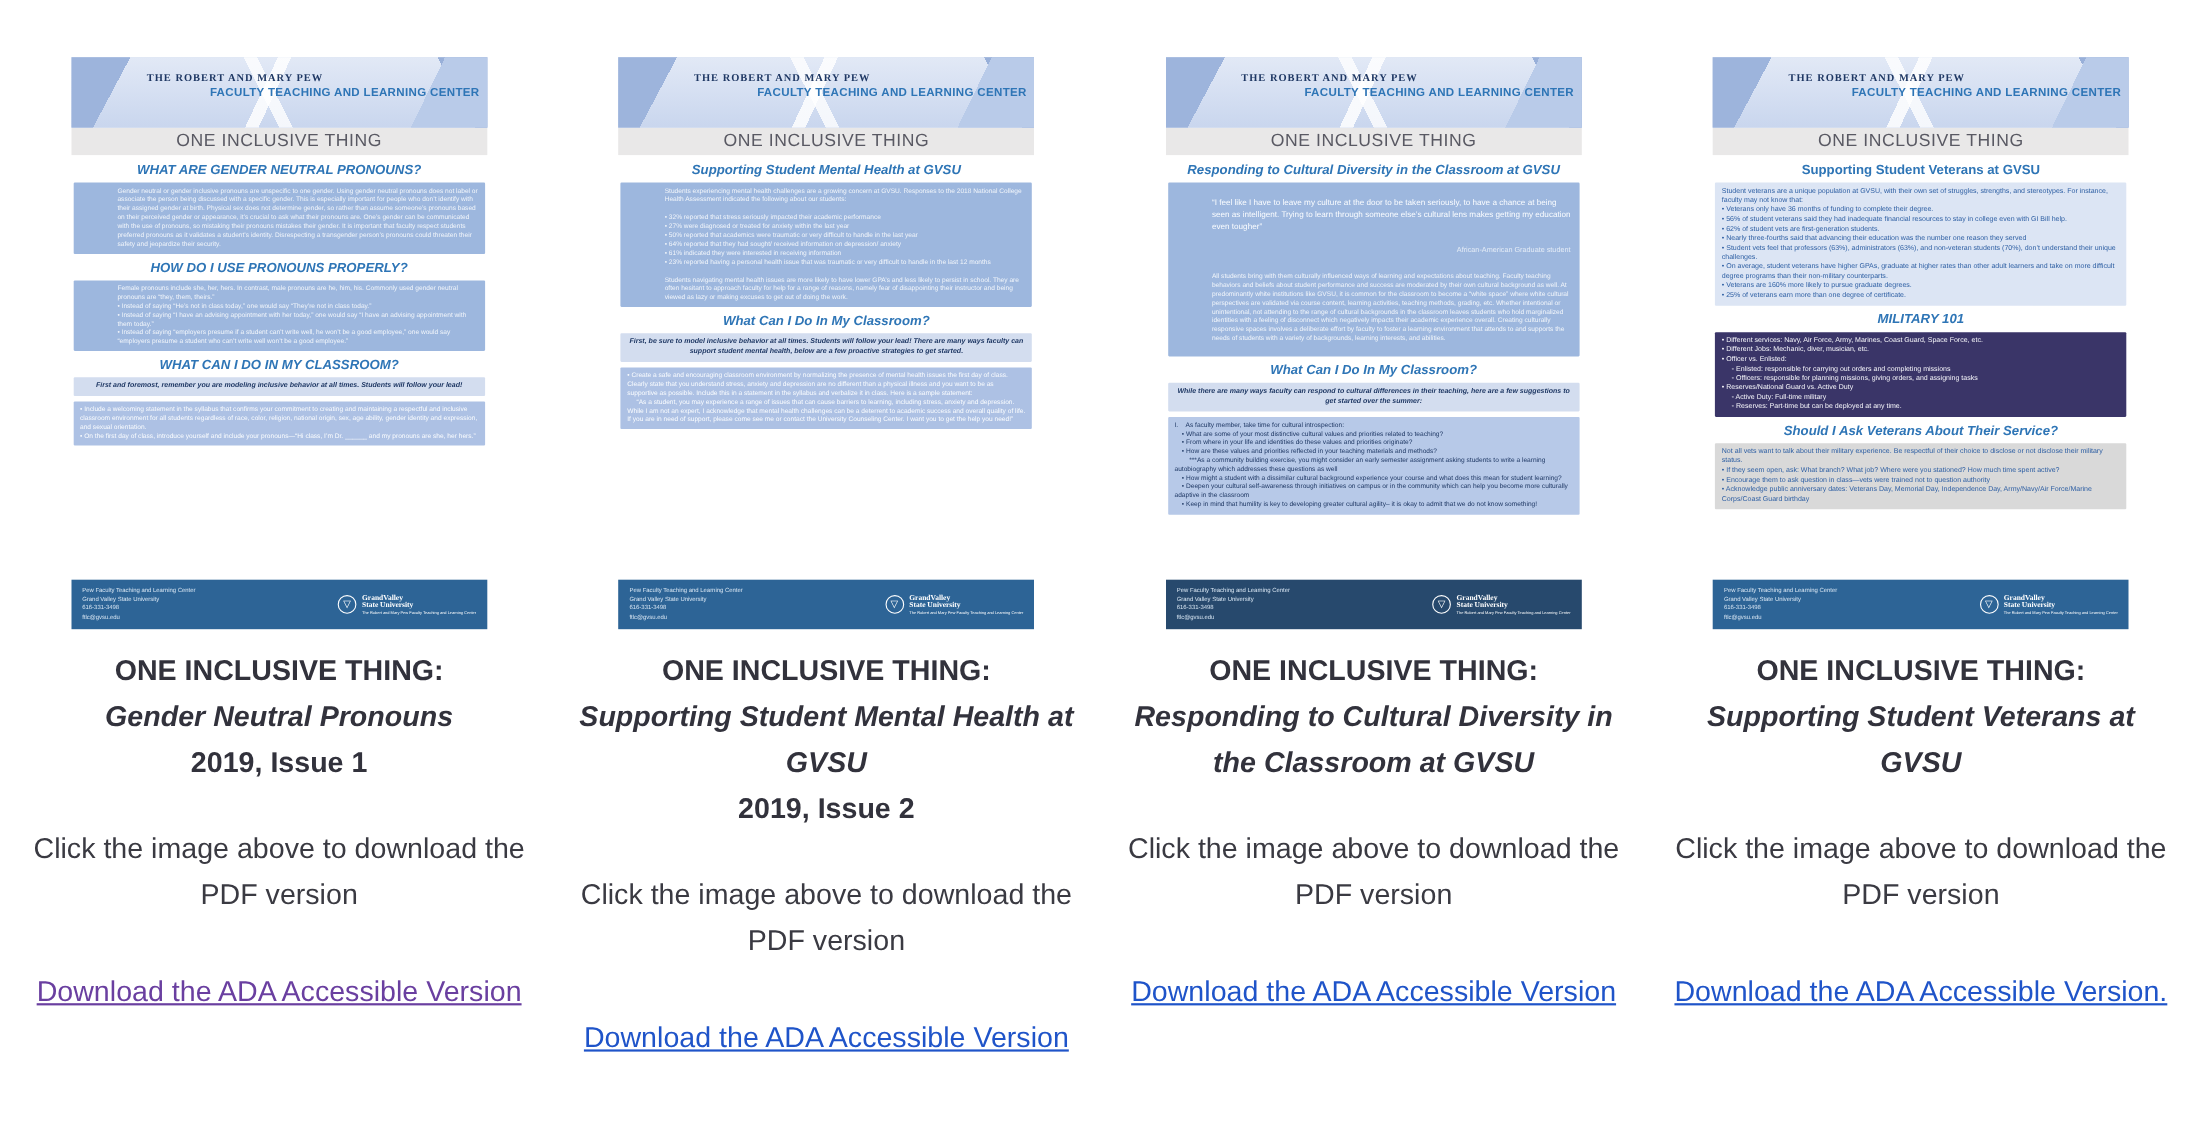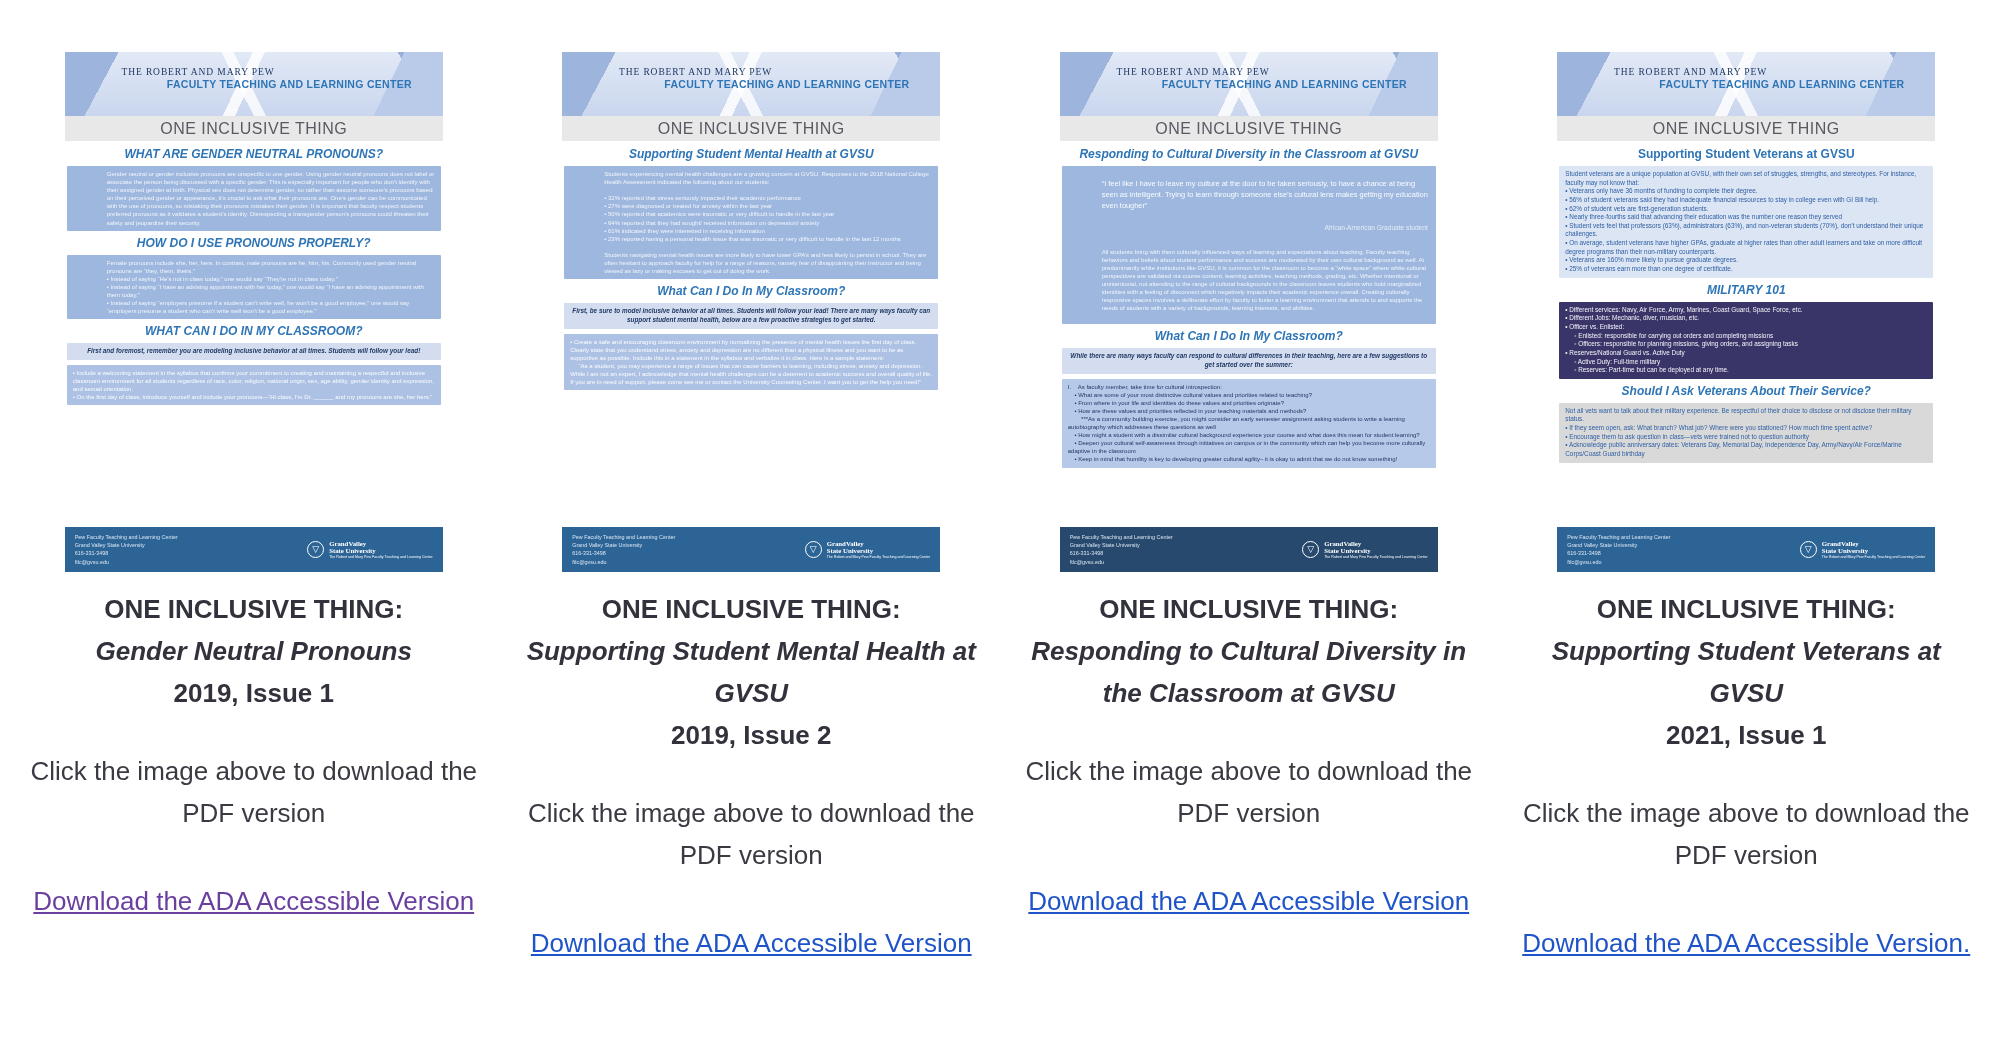--- a/index.html
+++ b/index.html
@@ -25,27 +25,28 @@
     background-color:#d3ddef;
     background-image:
       linear-gradient(115deg, transparent 46%, rgba(255,255,255,.85) 46%, rgba(255,255,255,.85) 49%, transparent 49%),
       linear-gradient(63deg, transparent 46%, rgba(255,255,255,.8) 46%, rgba(255,255,255,.8) 49%, transparent 49%),
       linear-gradient(118deg, #9db4dc 0 13%, rgba(157,180,220,0) 13%),
       linear-gradient(296deg, #b9cbe9 0 17%, rgba(185,203,233,0) 17%),
       linear-gradient(242deg, rgba(140,166,212,.85) 0 11%, rgba(140,166,212,0) 11%),
       linear-gradient(180deg, #e2e9f6, #c9d6ee);
   }
   .m1 {
-    font-family:"Liberation Serif", serif; font-weight:400;
+    font-family:"Liberation Serif", serif; font-weight:700;
     font-size:9.5px; letter-spacing:.9px; color:#1f3864;
     padding:15px 0 1px 15%;
+    margin-left:12px;
   }
   .m2 {
     font-weight:700; font-size:10.5px; color:#2e75b6;
-    letter-spacing:.3px; padding-left:27%;
+    letter-spacing:.3px; padding-left:27%;margin-left:24px;
   }
   .banner {
     flex:none; height:25px; background:#e9e8e8; color:#595963;
     font-size:16px; line-height:25px; text-align:center; letter-spacing:.5px;
   }
   .fbody { flex:1 1 auto; display:flex; flex-direction:column; gap:5px; padding:6px 2px 5px 2px; overflow:hidden; }
   .sec-h { color:#2e75b6; font-weight:700; font-style:italic; font-size:12px; text-align:center; flex:none; }
   .sec-h.noslant { font-style:normal; }
   .tbox { font-size:6px; line-height:1.35; padding:4px 6px; white-space:pre-line; text-align:left; border-radius:1px; }
   .bx-blue  { background:#9db7de; color:#f2f6fb;padding-left:40px; }
@@ -277,19 +278,18 @@
             <div class="flogotxt">GrandValley</div>
             <div class="flogotxt">State University</div>
             <div class="flogosub">The Robert and Mary Pew Faculty Teaching and Learning Center</div>
           </div>
         </div>
       </div>
     </a>
     <div class="cap">
       <div class="cap-line">ONE INCLUSIVE THING:</div>
       <div class="cap-line cap-title">Supporting Student Veterans at GVSU</div>
-      <div class="cap-line">2021, Issue 1</div>
       <div class="cap-para">Click the image above to download the PDF version</div>
       <a class="cap-link" style="color: rgb(31, 84, 201);">Download the ADA Accessible Version.</a>
     </div>
   </div>
 
 </div>
 
 </body></html>

